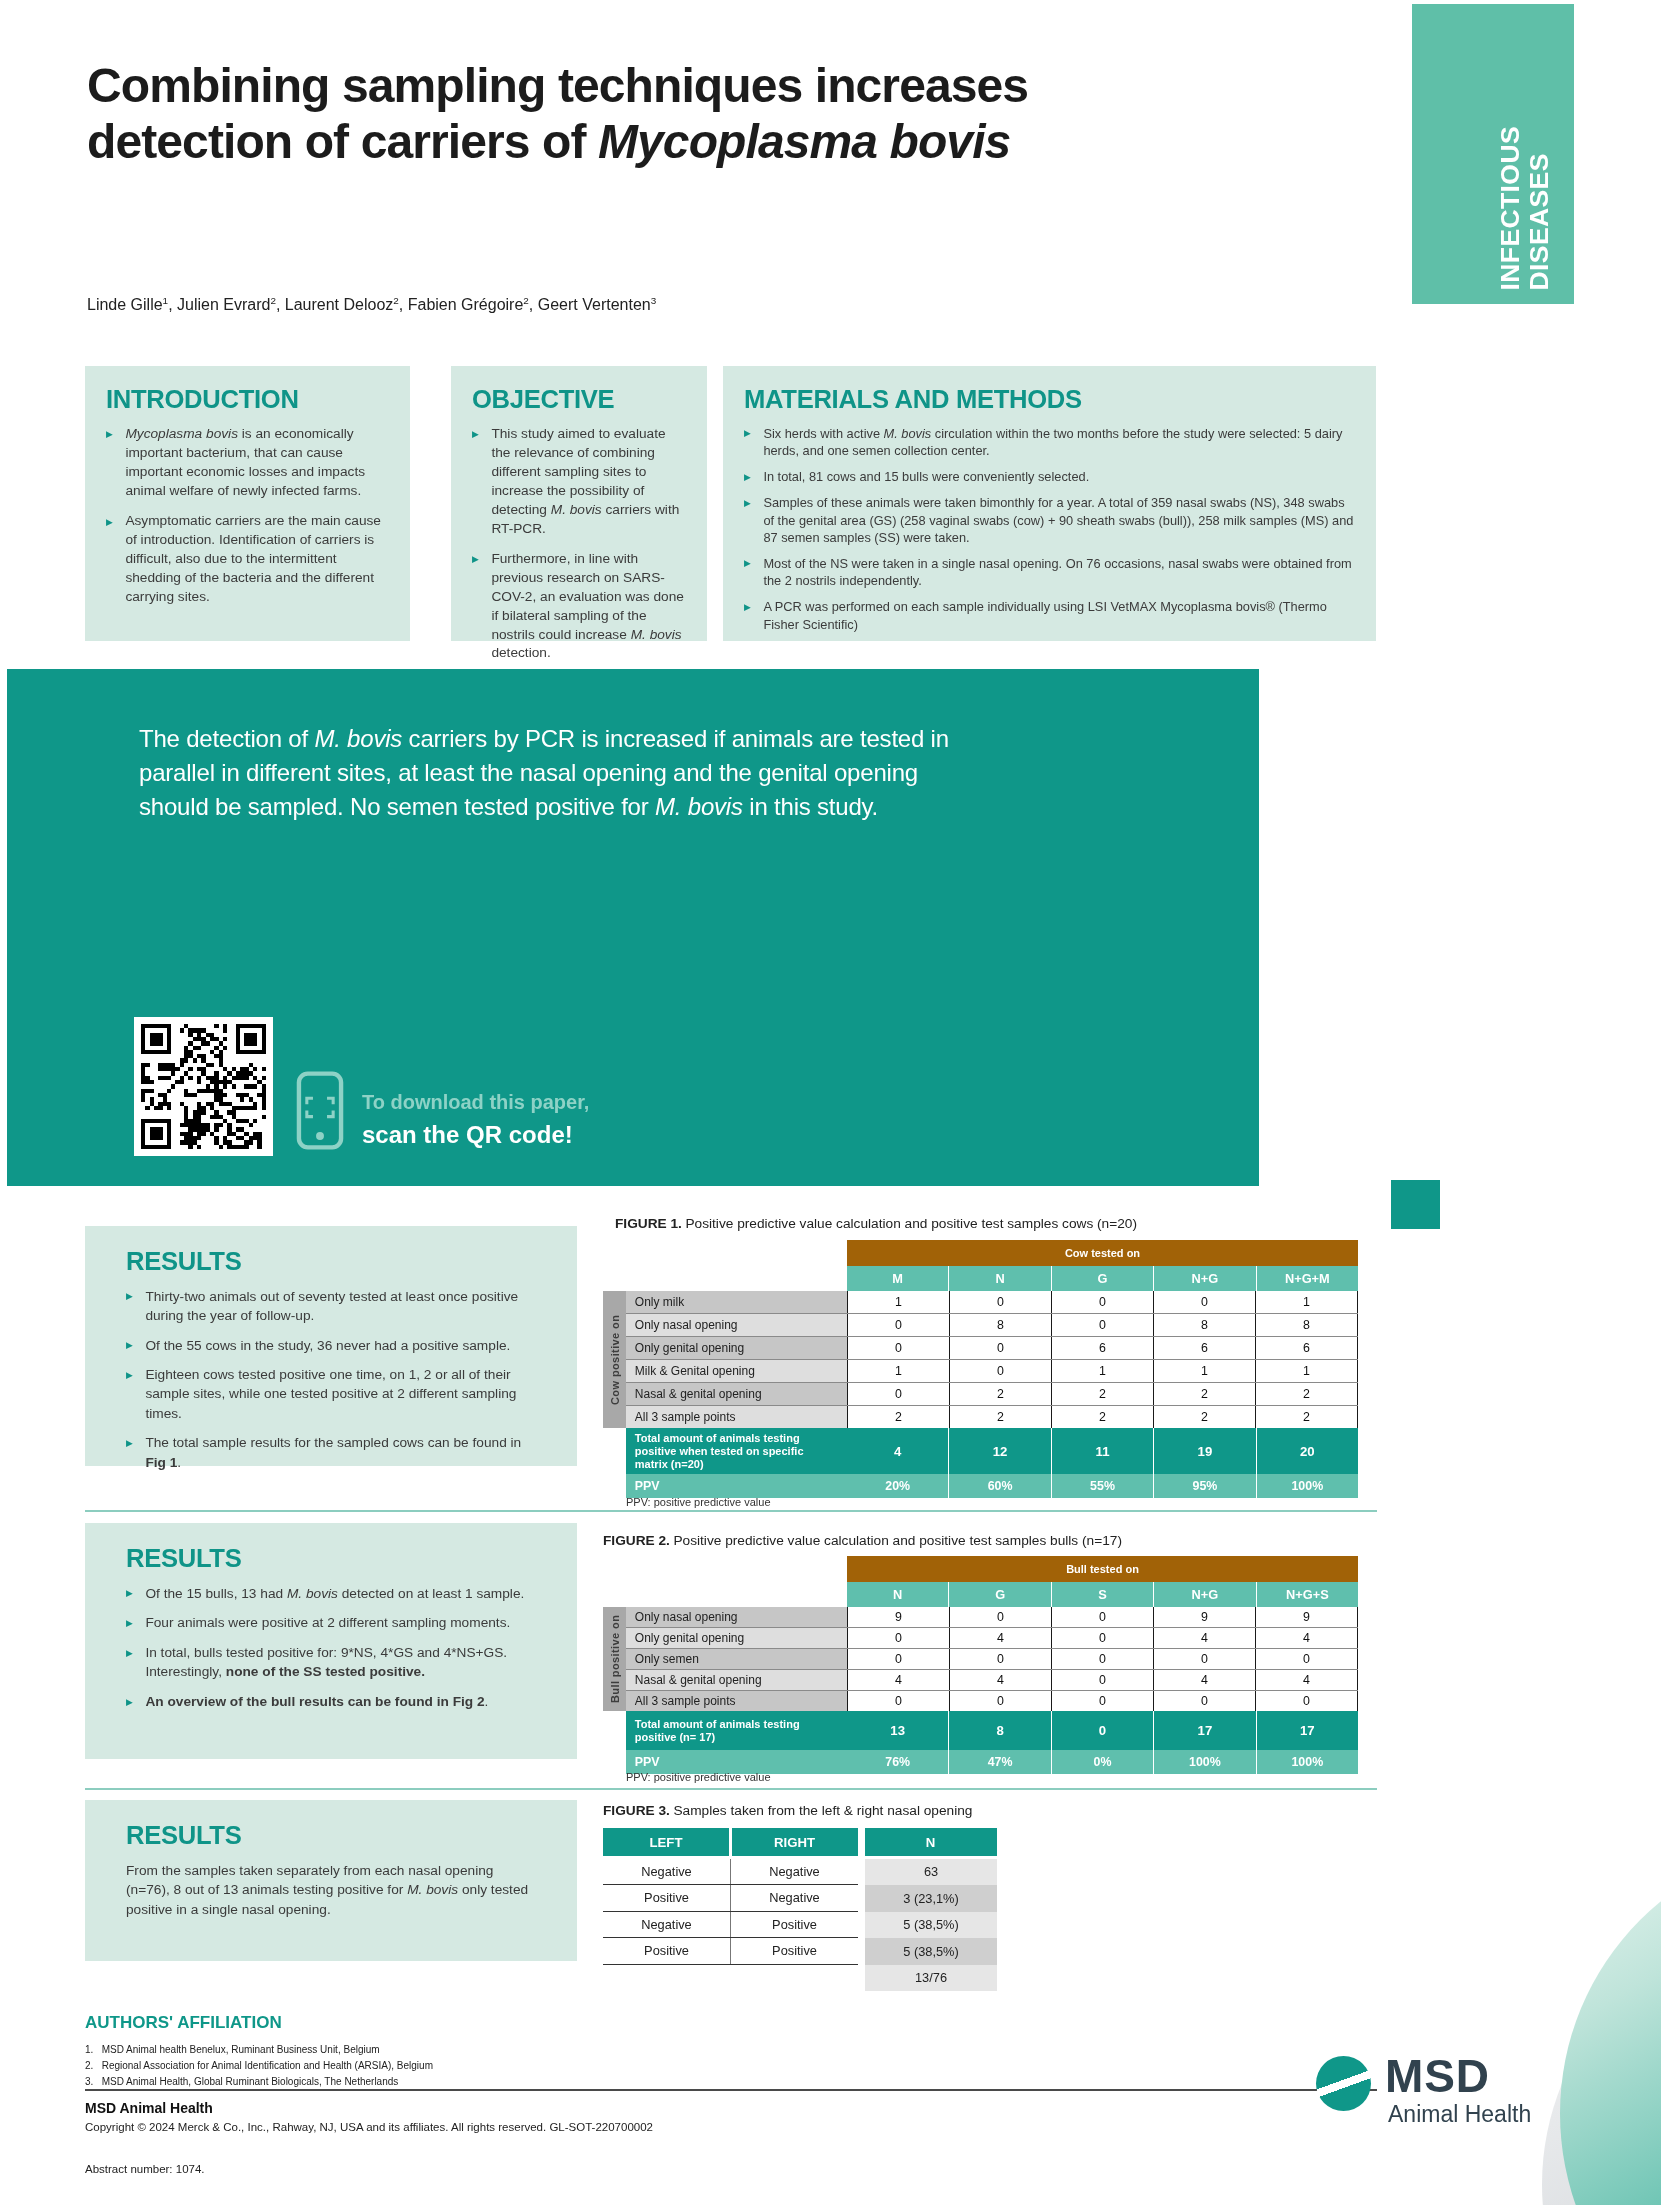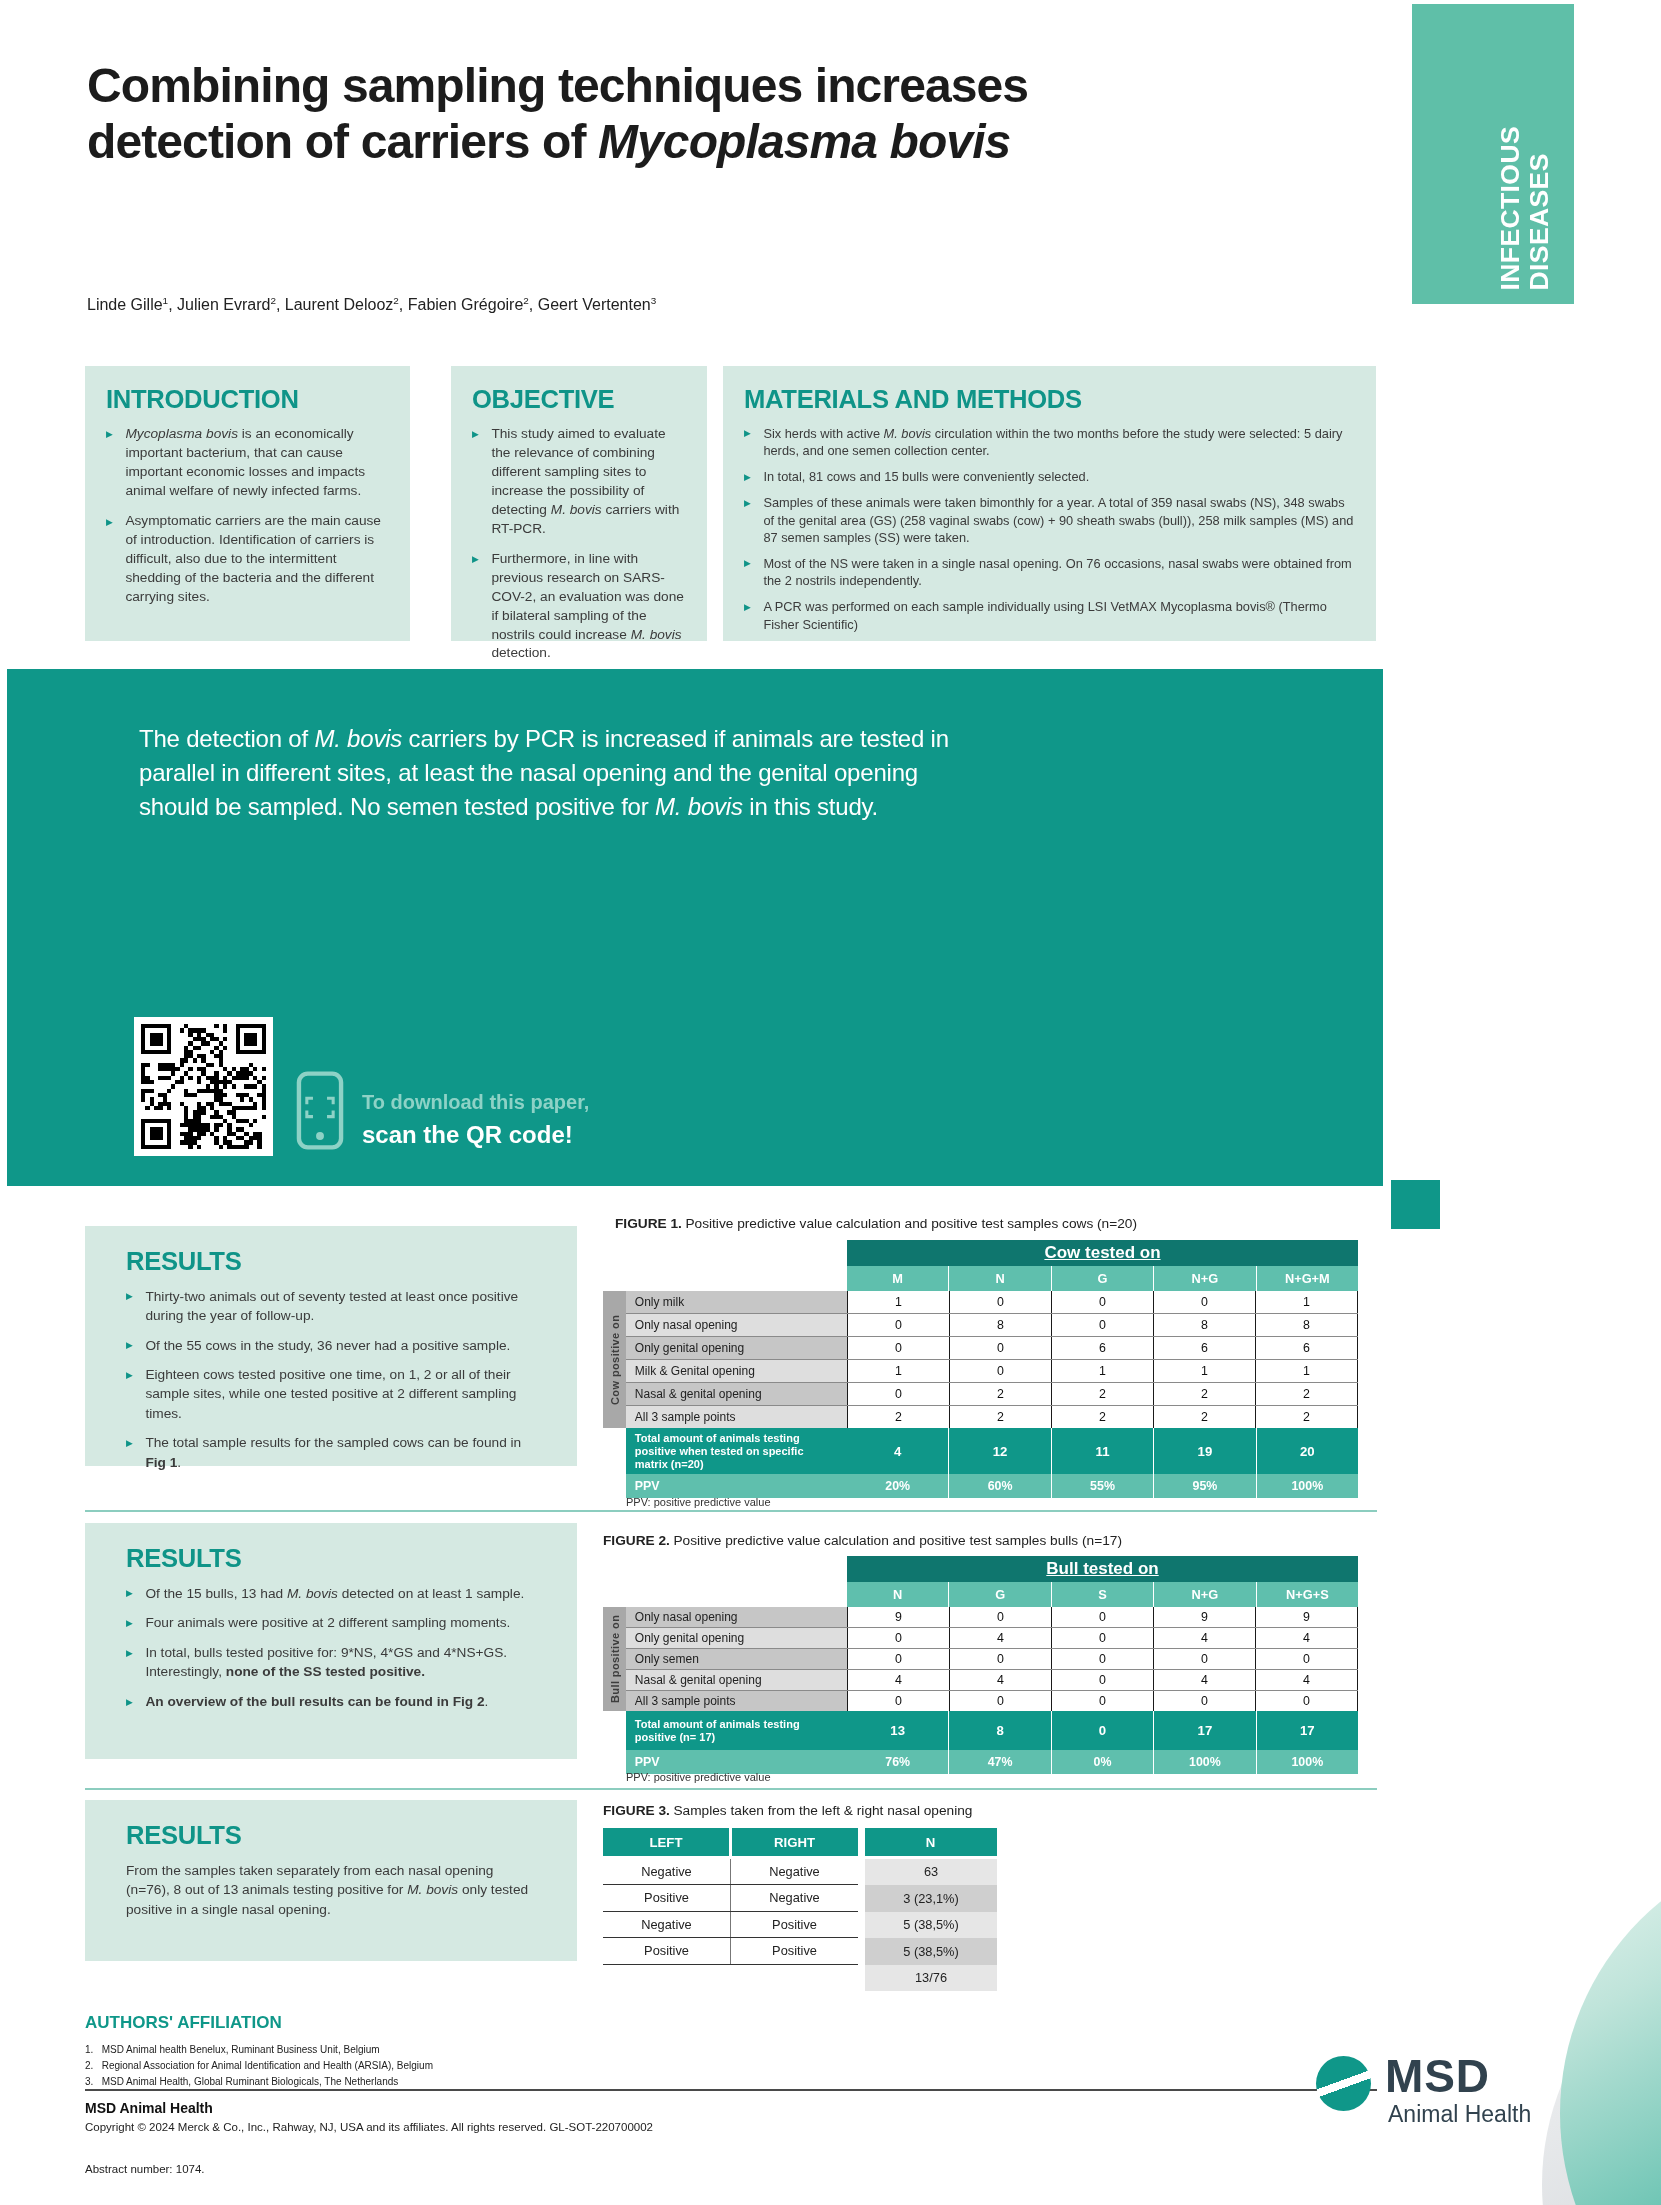--- a/index.html
+++ b/index.html
@@ -18,21 +18,21 @@
   .box{position:absolute;top:366px;height:275px;background:#D5E9E2;box-sizing:border-box;padding:19.4px 21px;}
   .box h2{margin:0 0 10.6px 0;color:#0F9488;font-size:25.6px;letter-spacing:-0.3px;}
   .box ul{margin:0;padding:0;list-style:none;}
   .box li{display:flex;margin-bottom:11.5px;font-size:13.7px;line-height:1.38;color:#3b3b3b;}
   .blt{flex:0 0 19.4px;color:#0F9488;font-size:8.8px;padding-top:3.5px;}
   .box.intro{left:85px;width:325px;}
   .box.objective{left:451px;width:256px;}
   .box.materials{left:723px;width:653px;}
   .box.materials li{font-size:12.8px;line-height:1.35;margin-bottom:8.8px;}
   
-  .banner{position:absolute;left:7px;top:669px;width:1376px;height:517px;background:#0F9789;}
+  .banner{position:absolute;left:7px;top:669px;width:1252px;height:517px;background:#0F9789;}
   .banner p{margin:0;position:absolute;left:132px;color:#fff;font-size:24px;line-height:1.42;
             letter-spacing:-0.2px;max-width:1173px;}
   .banner .p1{top:53px;}
   .banner .p2{top:184px;}
   .qr-box{position:absolute;left:127px;top:348px;width:125px;height:125px;background:#fff;padding:7px;}
   .qr-box svg{width:125px;height:125px;display:block;}
   .phone{position:absolute;left:289px;top:402px;}
   .qr-t1{position:absolute;left:355px;top:422px;font-size:20px;font-weight:bold;color:#8ED2C6;}
   .qr-t2{position:absolute;left:355px;top:452px;font-size:24px;font-weight:bold;color:#fff;}
   .sq{position:absolute;left:1391px;top:1180px;width:49px;height:49px;background:#0F9789;}
@@ -48,22 +48,22 @@
   .divider{position:absolute;left:85px;width:1292px;height:1.8px;background:#8CCDBF;}
   .d1{top:1510px;} .d2{top:1788px;}
   
   .figcap{position:absolute;left:603px;font-size:13.7px;color:#222;}
   .figcap b{margin-right:3.5px;}
   .fignote{position:absolute;left:626px;font-size:11px;color:#333;}
   
   .ptable{position:absolute;left:603px;width:755px;}
   .tr{display:flex;width:100%;}
   .sp{flex:0 0 244px;}
-  .thead{height:25.6px;background:#0f766e;color:#fff;font-weight:bold;font-size:17px;
-         display:flex;align-items:center;justify-content:center;flex:1;text-decoration:underline;}
+  .thead{height:25.6px;background:#a16207;color:#fff;font-weight:bold;font-size:11px;
+         display:flex;align-items:center;justify-content:center;flex:1;}
   .cl{flex:1;height:25.6px;background:#5FBFAD;color:#fff;font-weight:bold;font-size:12.8px;
       display:flex;align-items:center;justify-content:center;border-right:1.8px solid #fff;box-sizing:border-box;}
   .cl:last-child{border-right:none;}
   .tbody{display:flex;}
   .strip{flex:0 0 23px;background:#A8A8A8;position:relative;}
   .vlabel{position:absolute;inset:0;display:flex;align-items:center;justify-content:center;
           writing-mode:vertical-rl;transform:rotate(180deg);font-weight:bold;font-size:11px;
           color:#3d3d3d;letter-spacing:0.4px;}
   .drows{flex:1;}
   .dr{display:flex;border-bottom:0.9px solid #8a8a8a;}

